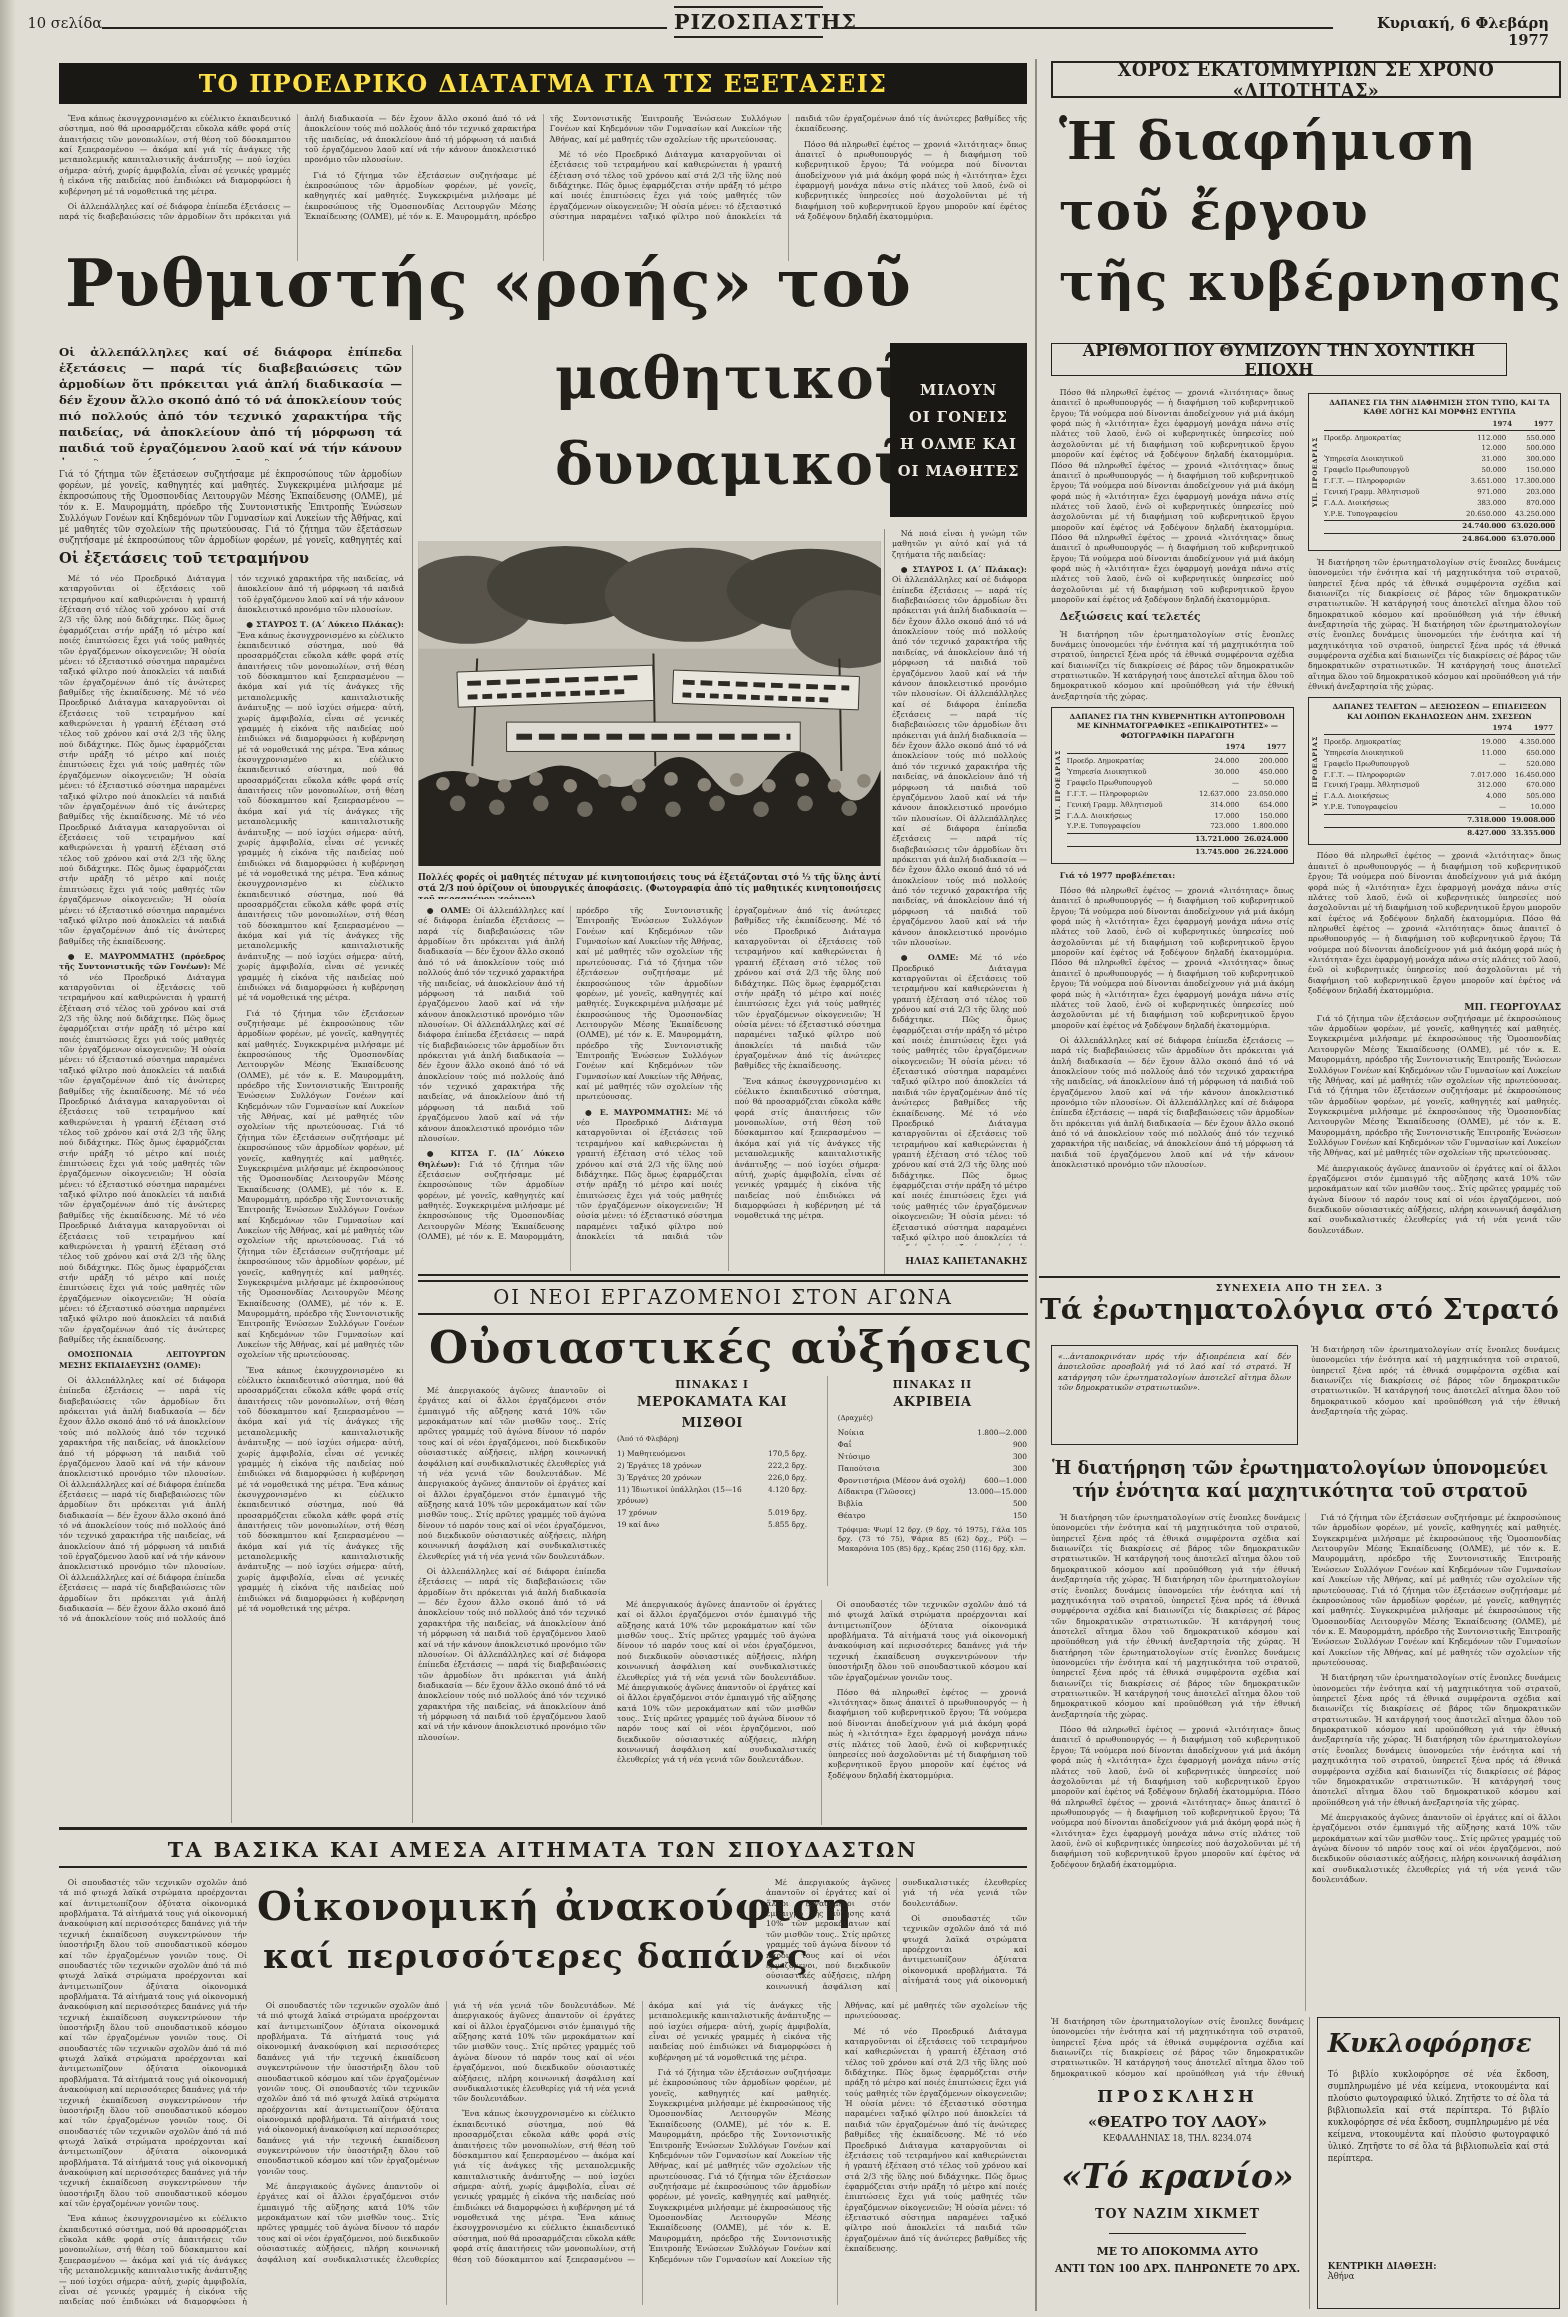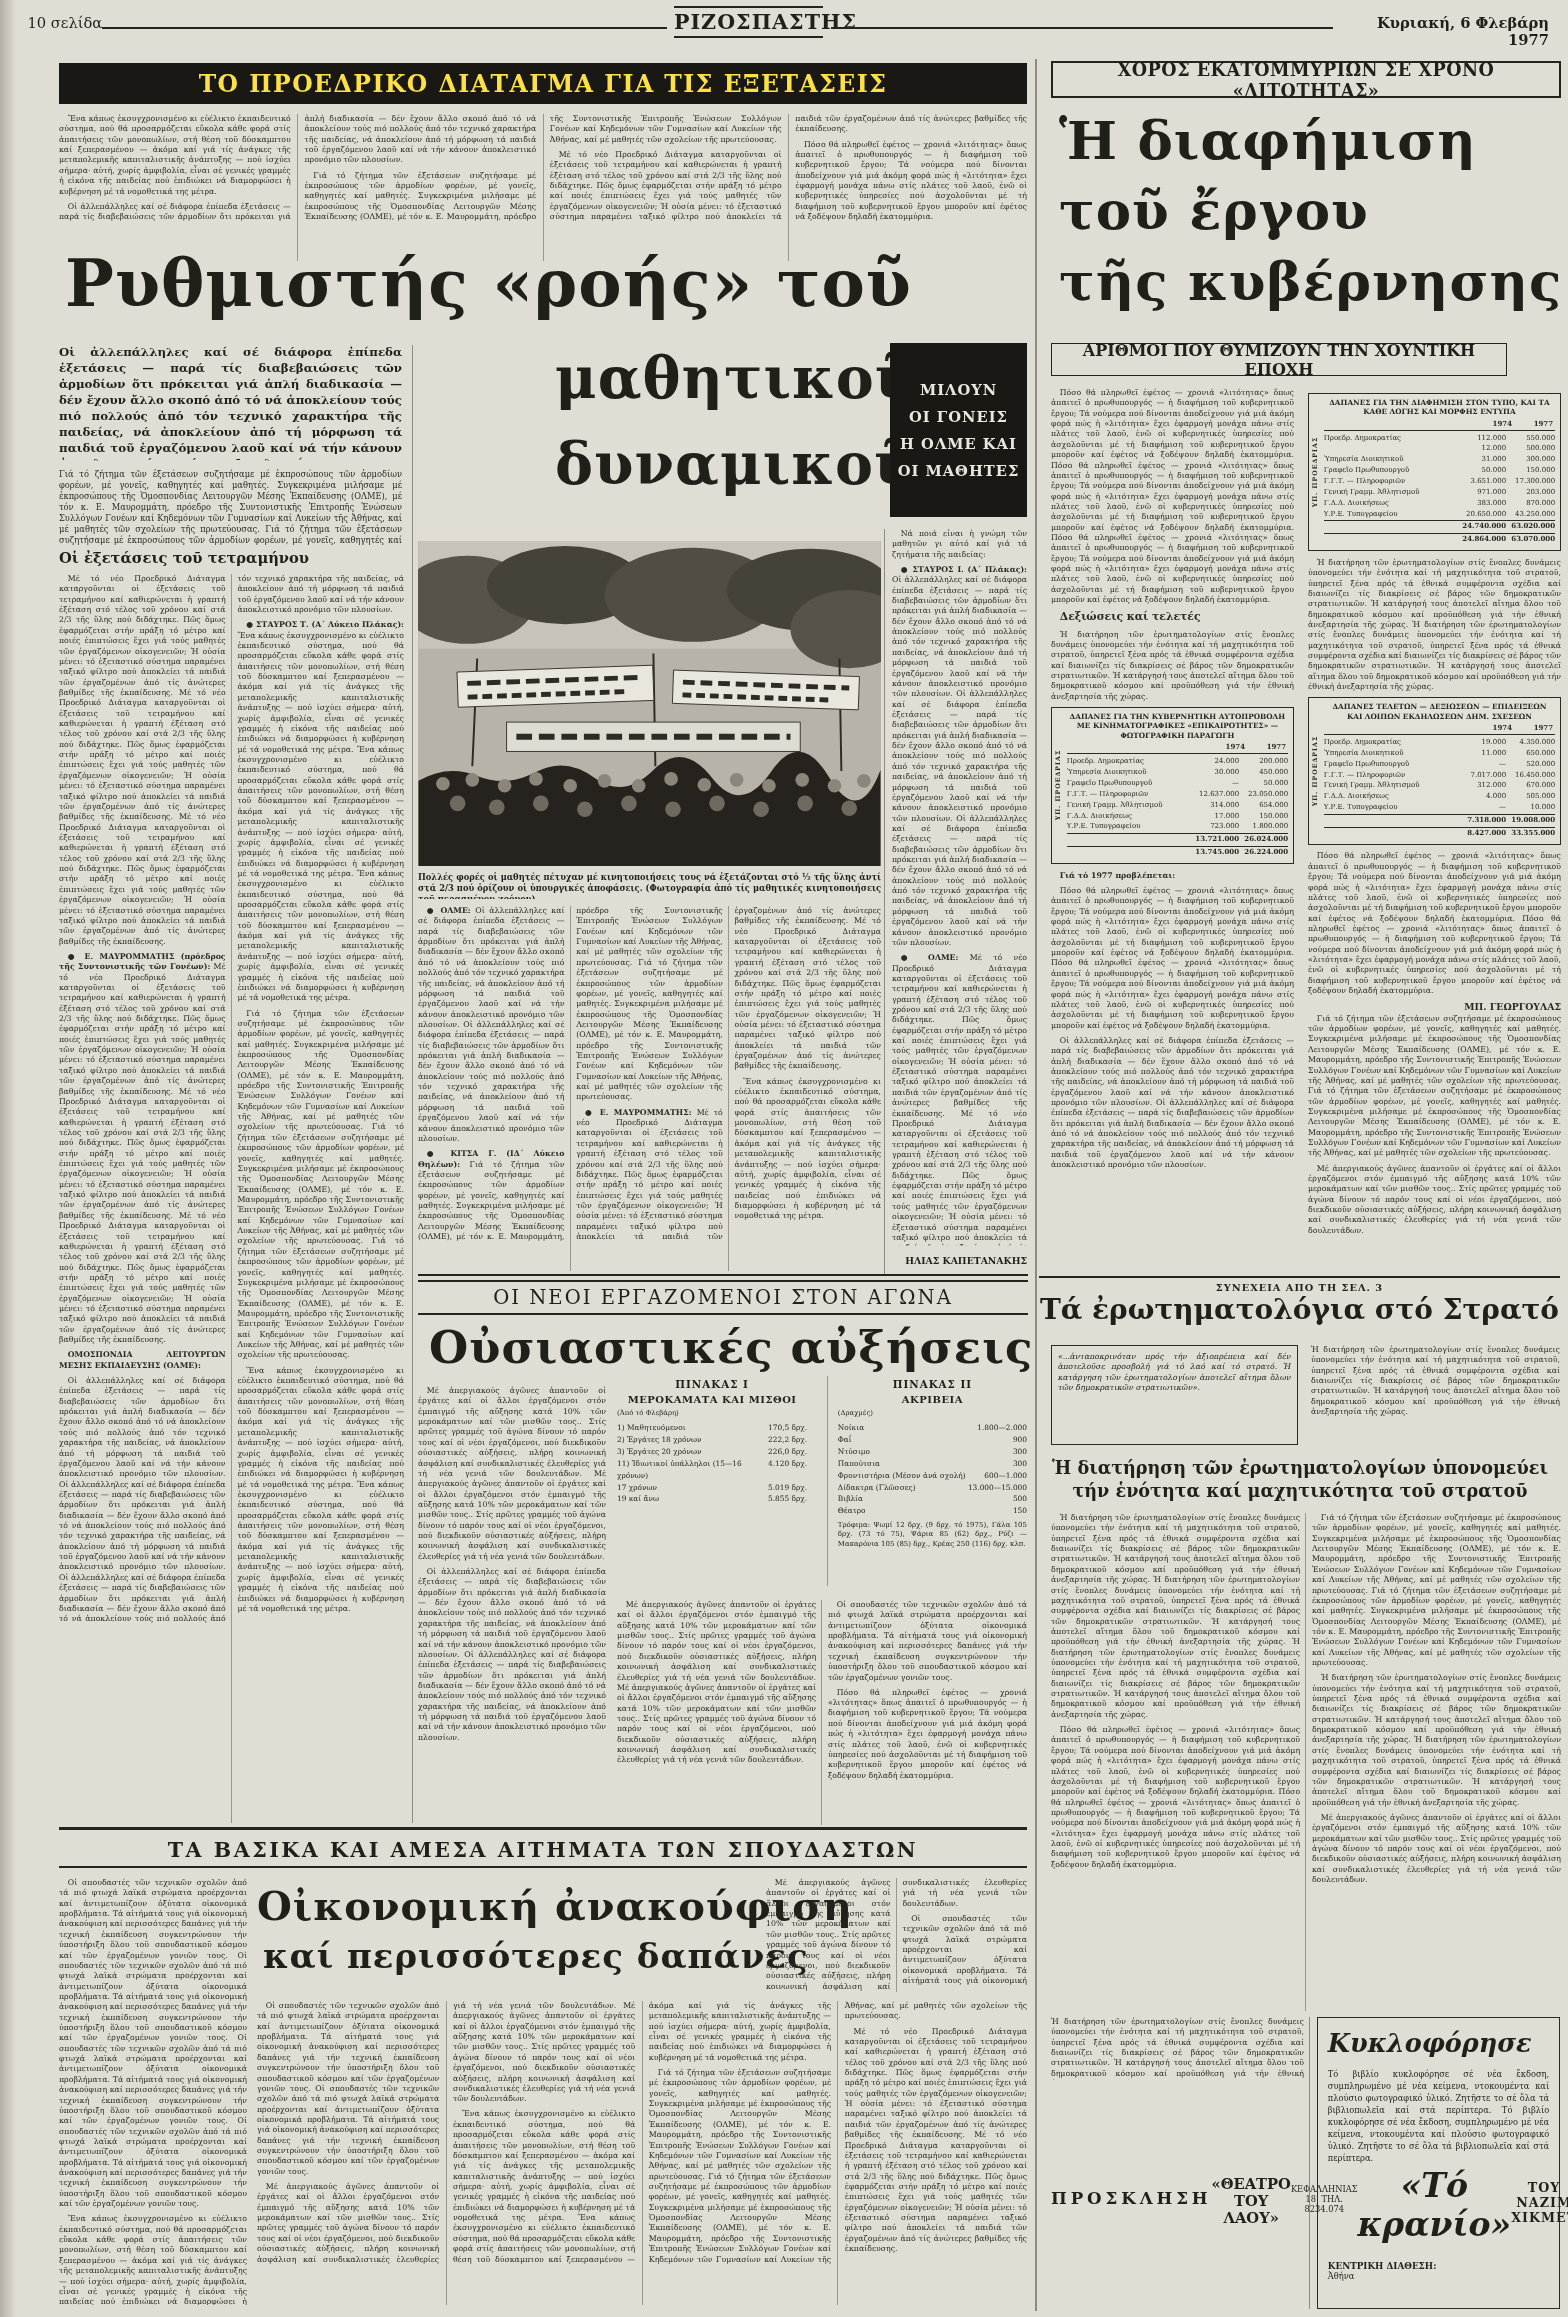--- a/index.html
+++ b/index.html
@@ -29,28 +29,28 @@
   .mt-title{font-weight:bold;text-align:center;font-size:7.3px;line-height:1.3;margin-bottom:2px}
   .mt-years{display:flex;justify-content:flex-end;gap:21.6px;font-weight:bold;border-bottom:1px solid #2b2923;padding-right:2px;margin-bottom:2px}
   .mt-row{display:flex;align-items:baseline}
   .mt-label{flex:1;overflow:hidden;white-space:nowrap}
   .mt-v{width:49px;text-align:right;white-space:nowrap}
   .mt-side{position:absolute;left:1px;top:50%;transform:translateY(-50%) rotate(180deg);writing-mode:vertical-rl;font-size:6.3px;font-weight:bold;letter-spacing:1px}
   .mt-total .mt-row{font-weight:bold;border-top:1px solid #2b2923;margin-top:1px}
   
   .px{font-size:7.4px;line-height:1.6;overflow:hidden}
   .px-title{font-weight:bold;text-align:center;font-size:10.3px;letter-spacing:1px}
-  .px-sub{font-weight:bold;text-align:center;font-size:10px;letter-spacing:0.5px}
+  .px-sub{font-weight:bold;text-align:center;font-size:13px;letter-spacing:0.5px}
   .px-note{font-size:6.9px;margin-bottom:2.9px}
   .px-row{display:flex;justify-content:space-between;gap:5.9px}
   .px-row .pl{flex:1}
   .px-row .pv{white-space:nowrap;text-align:right}
   .px-foot{margin-top:3.9px;text-align:justify;font-size:7px;line-height:1.35}
   
-  .theater{display:flex;align-items:center;text-align:center}
+  .theater{display:flex;flex-direction:column;align-items:center;text-align:center}
   .bookad{border:1.5px solid #2b2923;padding:9.8px 9.8px}
 </style>
 </head>
 <body>
 
 <div id="page">
 
   <div class="abs edge" style="left:0;top:0;width:15.7px;height:2317px"></div>
 
   <div class="abs" style="left:27.4px;top:13.7px;font-size:14.7px">10 σελίδα</div>

